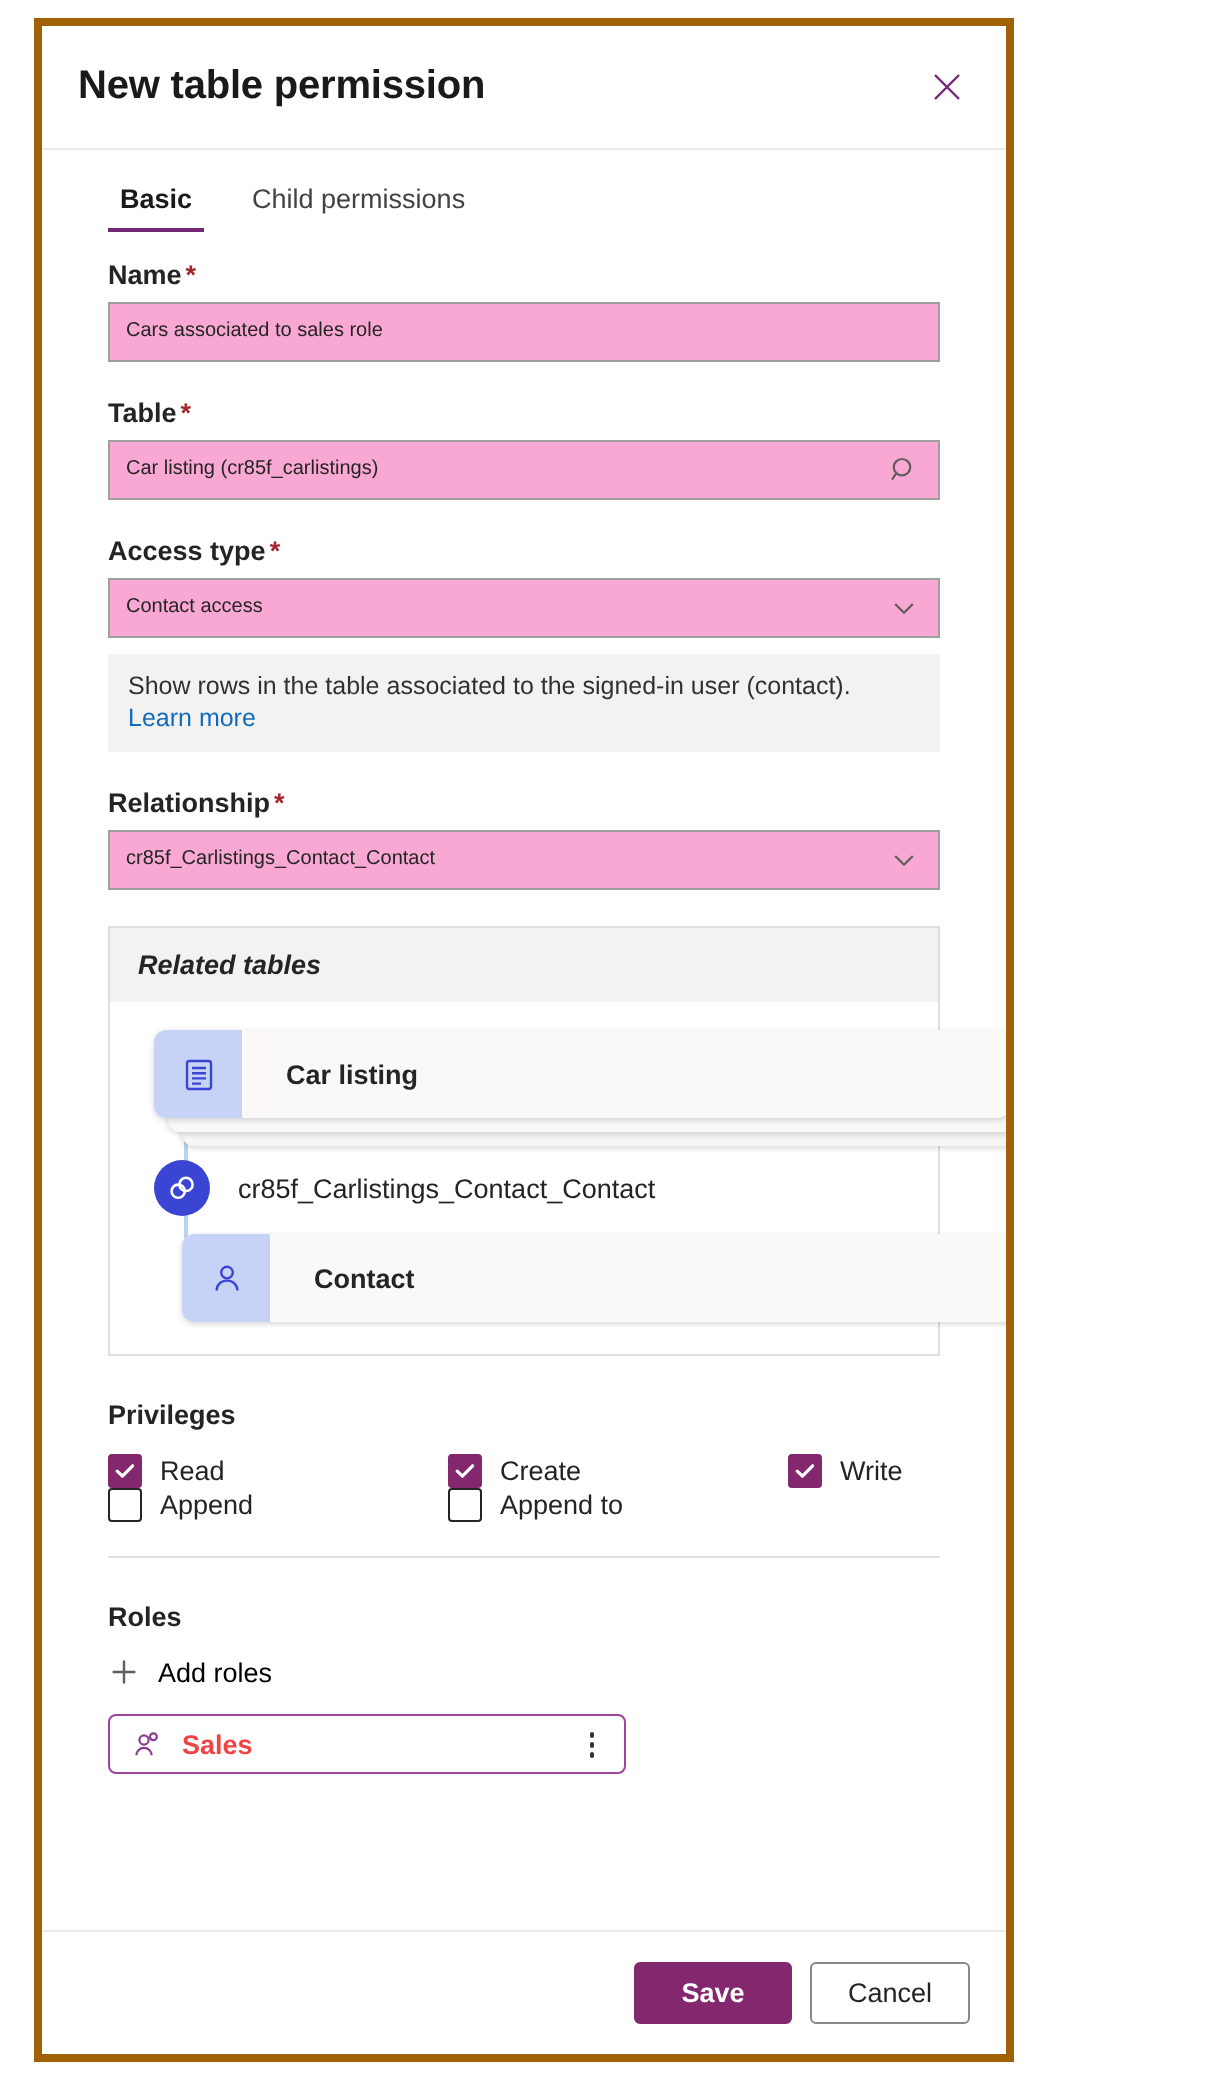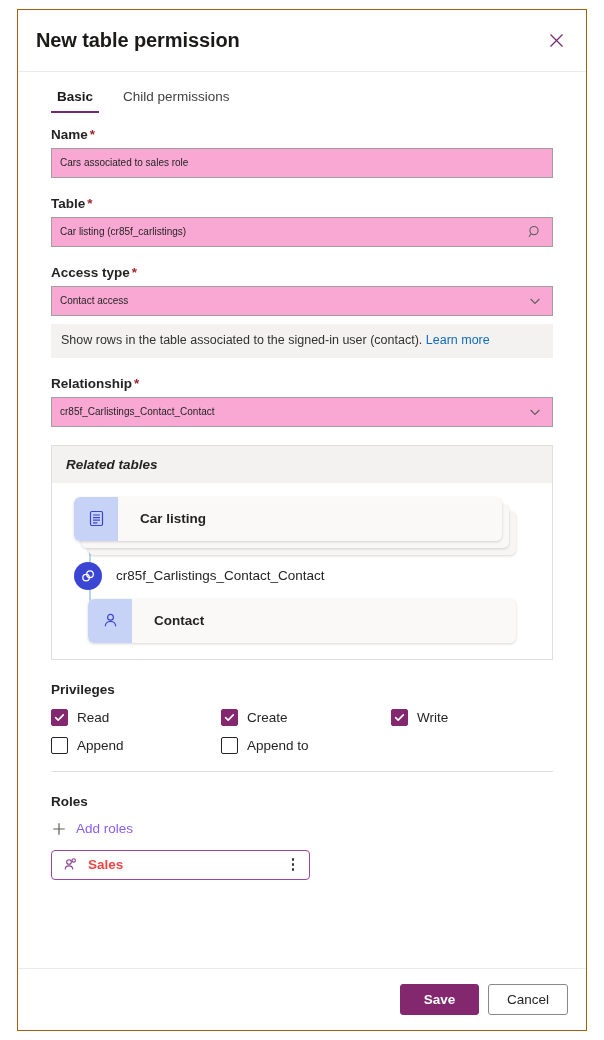--- a/index.html
+++ b/index.html
@@ -10,23 +10,23 @@
   body {
     width: 604px; height: 1040px;
     font-family: "Liberation Sans", sans-serif;
     color: #242424;
     -webkit-font-smoothing: antialiased;
   }
 
   .panel {
     position: absolute;
     left: 17px; top: 9px;
-    width: 570px; height: 1022px;
+    width: 490px; height: 1022px;
     background: #ffffff;
-    border: 1px solid #a16207;
+    border: 4px solid #a16207;
     display: flex;
     flex-direction: column;
   }
 
   
   .panel-header {
     height: 62px;
     flex: 0 0 62px;
     display: flex;
     align-items: center;
@@ -215,21 +215,20 @@
   
   .sec-title {
     font-size: 13.5px;
     font-weight: 600;
     color: #242424;
     margin: 22px 0 12px 0;
   }
   .priv-grid {
     display: grid;
     grid-template-columns: 170px 170px 170px;
-    row-gap: 11px;
   }
   .cbx-item {
     display: flex;
     align-items: center;
     gap: 9px;
     cursor: pointer;
     font-size: 13.5px;
     color: #242424;
   }
   .cbx {
@@ -252,21 +251,21 @@
     background: #e1dfdd;
     margin: 17px 0 0 0;
   }
 
   
   .add-link {
     display: inline-flex;
     align-items: center;
     gap: 9px;
     font-size: 13.5px;
-    color: #8b5cf6;
+    color: #000000;
     cursor: pointer;
     margin-bottom: 13px;
   }
   .add-plus {
     width: 16px; height: 16px;
     display: flex; align-items: center; justify-content: center;
     color: #605e5c;
   }
   .role-chip {
     width: 259px; height: 30px;

